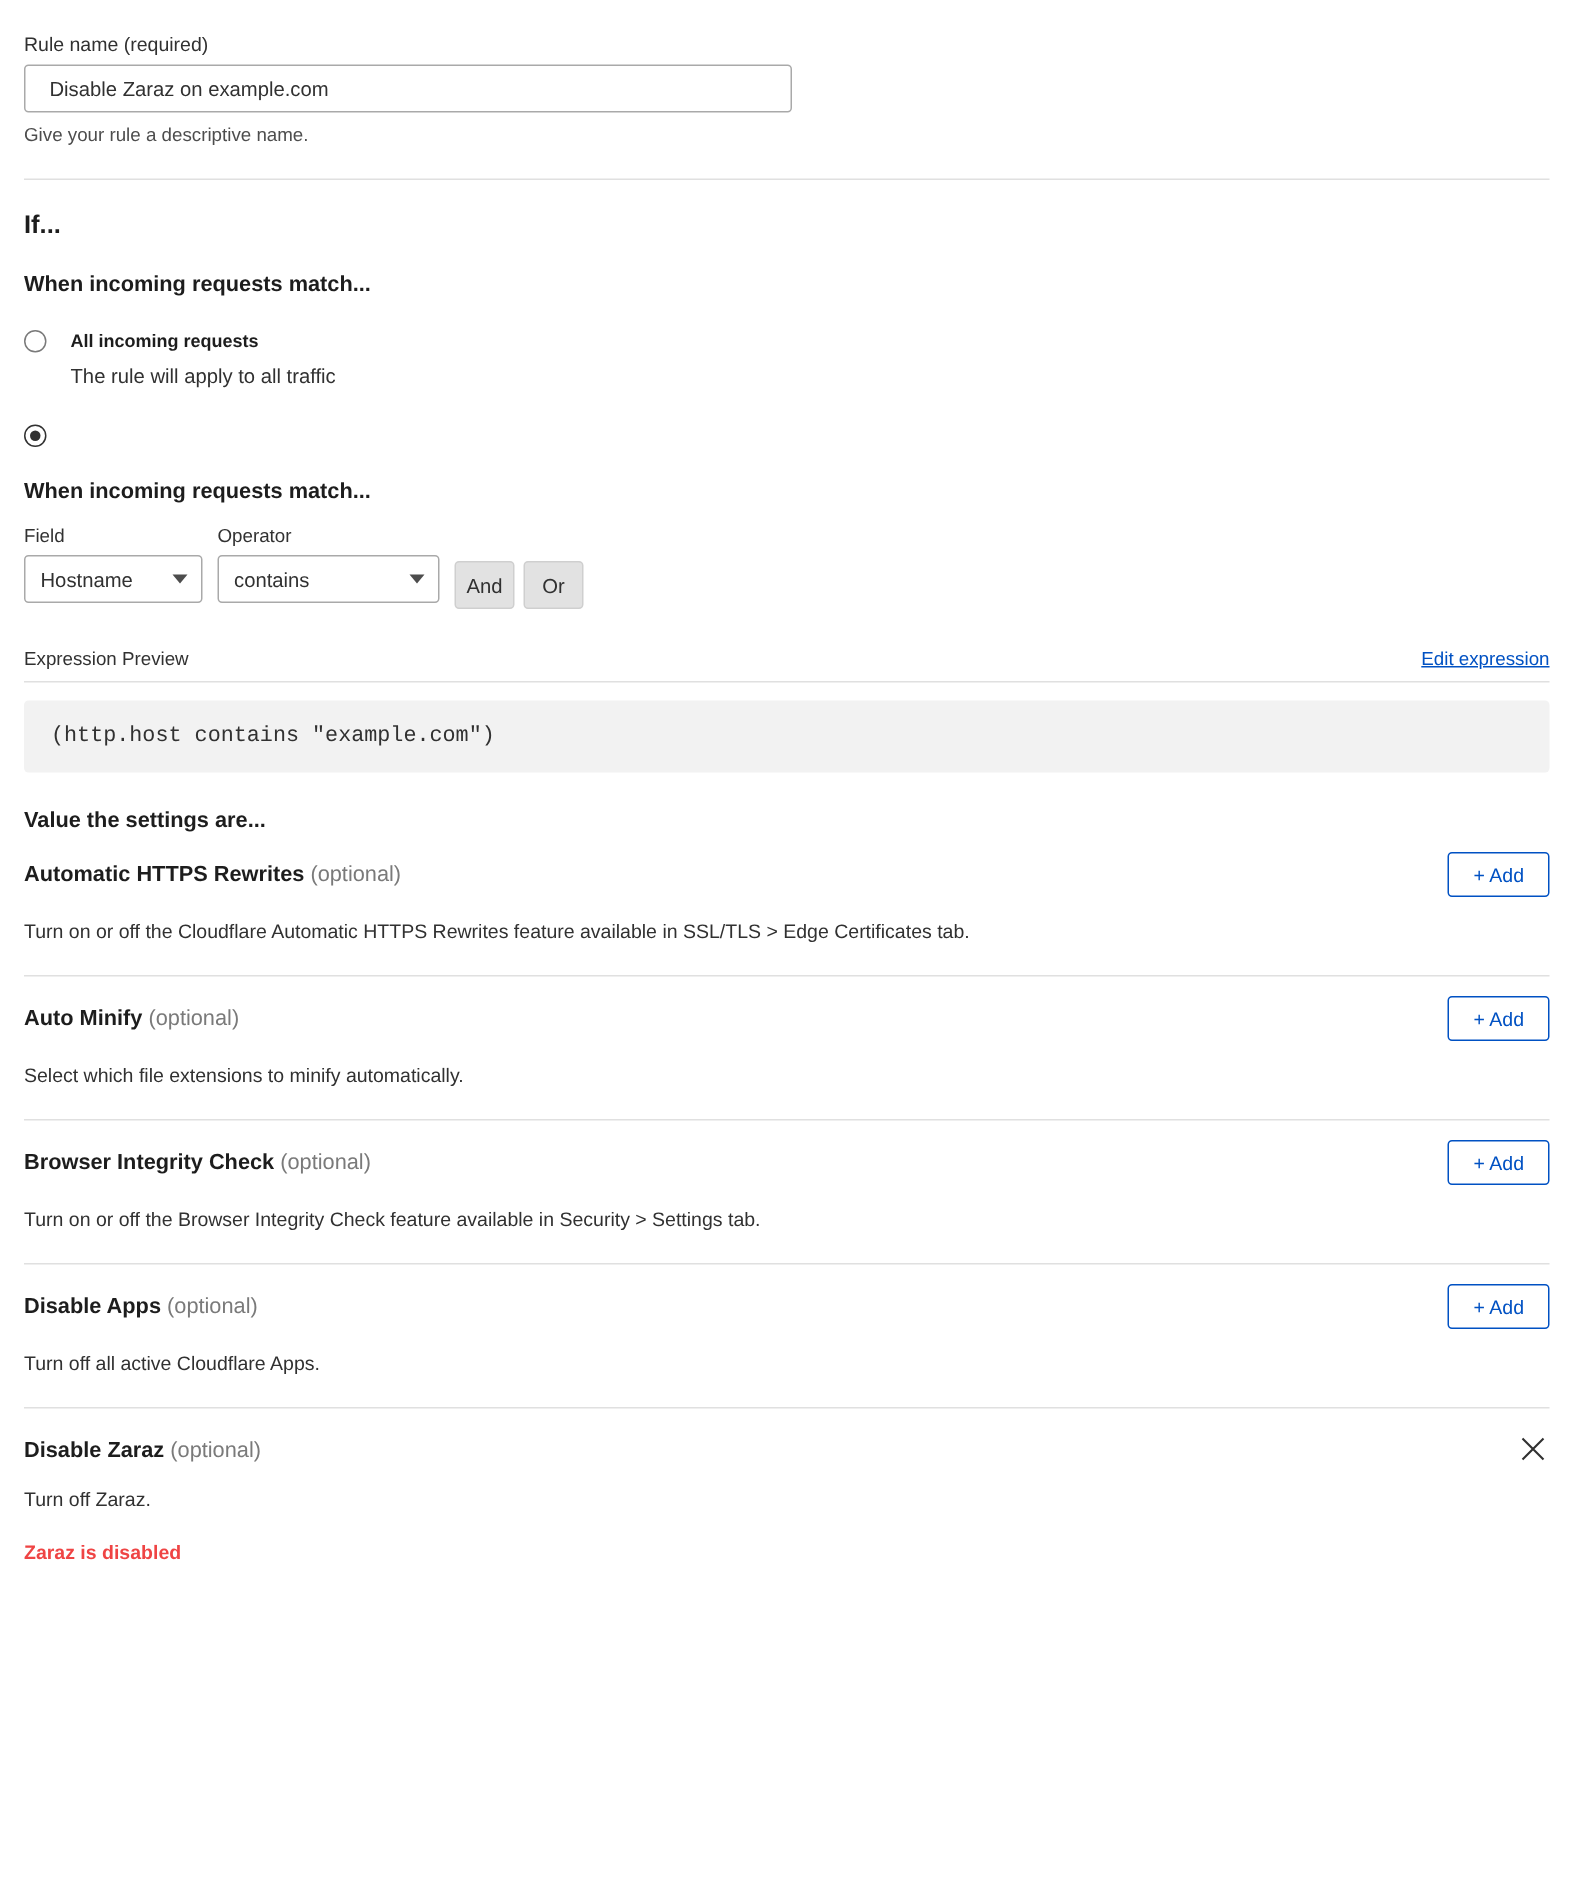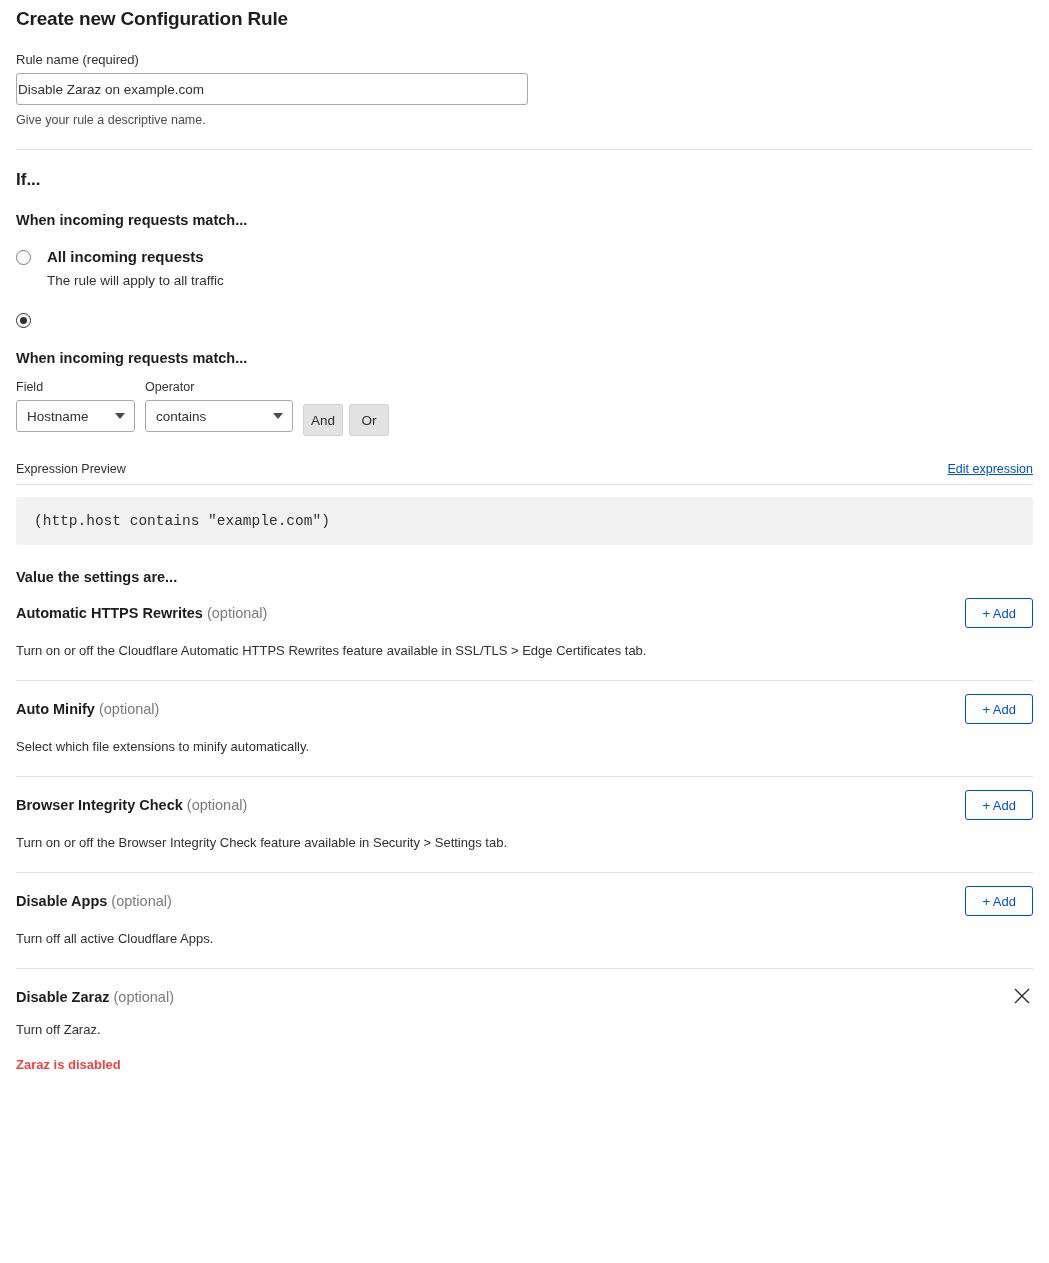--- a/index.html
+++ b/index.html
@@ -34,21 +34,21 @@
     margin-bottom: 6px;
   }
   .text-input {
     width: 512px;
     height: 32px;
     border: 1px solid #a9a9a9;
     border-radius: 3px;
     font-size: 13.5px;
     font-family: "Liberation Sans", sans-serif;
     color: #313131;
-    padding: 0 1px;
+    padding: 0 16px;
     background: #fff;
     outline: none;
   }
   .helper-text {
     font-size: 12.5px;
     color: #4d4d4d;
     margin-top: 8px;
   }
   .divider {
     border-top: 1px solid #e0e0e0;
@@ -87,21 +87,21 @@
   .radio-mark.checked { border: 1px solid #313131; }
   .radio-mark.checked::after {
     content: "";
     position: absolute;
     left: 3px; top: 3px;
     width: 7px; height: 7px;
     border-radius: 50%;
     background: #313131;
   }
   .radio-text-title {
-    font-size: 15px;
+    font-size: 12px;
     font-weight: bold;
     color: #1d1d1d;
     line-height: 1.2;
   }
   .radio-text-desc {
     font-size: 13.5px;
     color: #313131;
     margin-top: 7px;
     line-height: 1.2;
   }
@@ -250,21 +250,20 @@
     font-weight: bold;
     color: #ef4444;
     margin-top: 20px;
   }
 </style>
 </head>
 <body>
 
 <div class="page">
 
-  <h1 class="page-title">Create new Configuration Rule</h1>
 
   <div class="field-label">Rule name (required)</div>
   <input class="text-input" type="text" value="Disable Zaraz on example.com" style="">
   <div class="helper-text">Give your rule a descriptive name.</div>
 
   <div class="divider"></div>
 
   <h2 class="section-title">If...</h2>
   <div class="subsection-title">When incoming requests match...</div>
 

